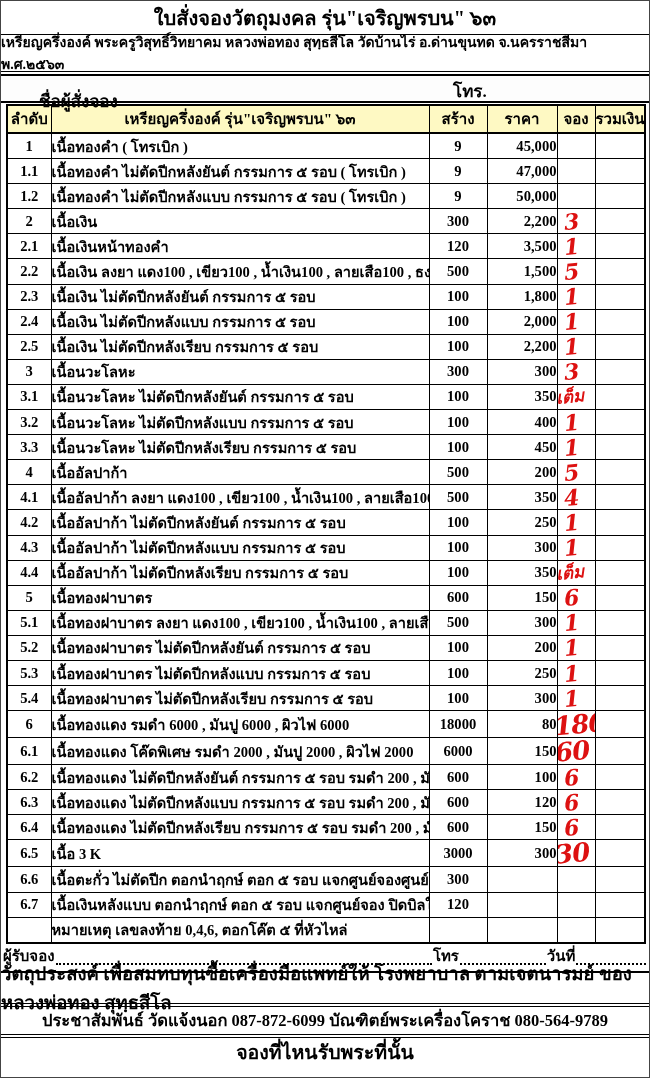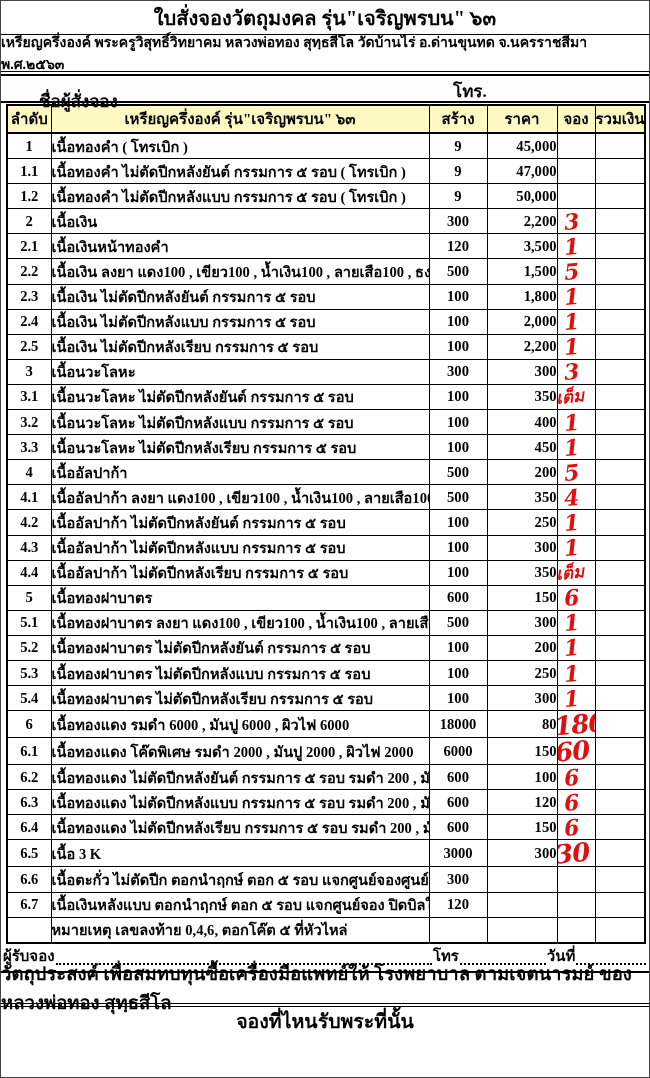--- a/index.html
+++ b/index.html
@@ -343,15 +343,16 @@
   <div class="receiver-line">
     <span>ผู้รับจอง</span>
     <span class="fill f1"></span>
     <span>โทร</span>
     <span class="fill f2"></span>
     <span>วันที่</span>
     <span class="fill f3"></span>
   </div>
 
   <div class="purpose-box">วัตถุประสงค์ เพื่อสมทบทุนซื้อเครื่องมือแพทย์ให้ โรงพยาบาล  ตามเจตนารมย์ ของหลวงพ่อทอง สุทฺธสีโล</div>
+  <div class="contact-box">ประชาสัมพันธ์ วัดแจ้งนอก 087-872-6099 บัณฑิตย์พระเครื่องโคราช 080-564-9789</div>
   <div class="slogan-box">จองที่ไหนรับพระที่นั้น</div>
 
 </div>
 
 </body></html>

